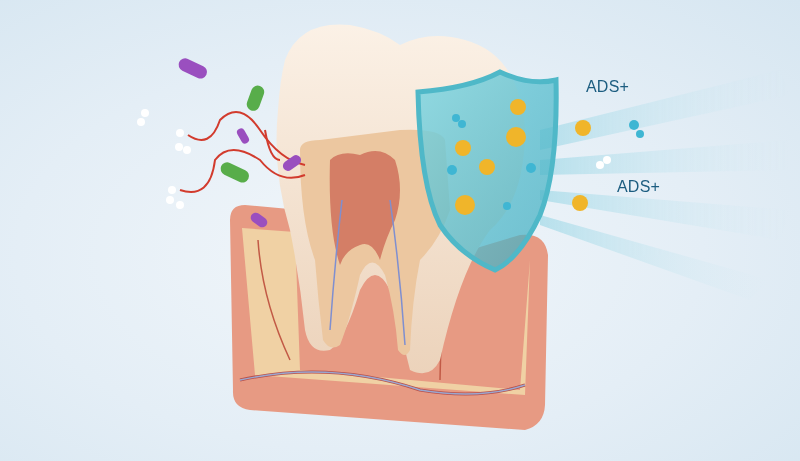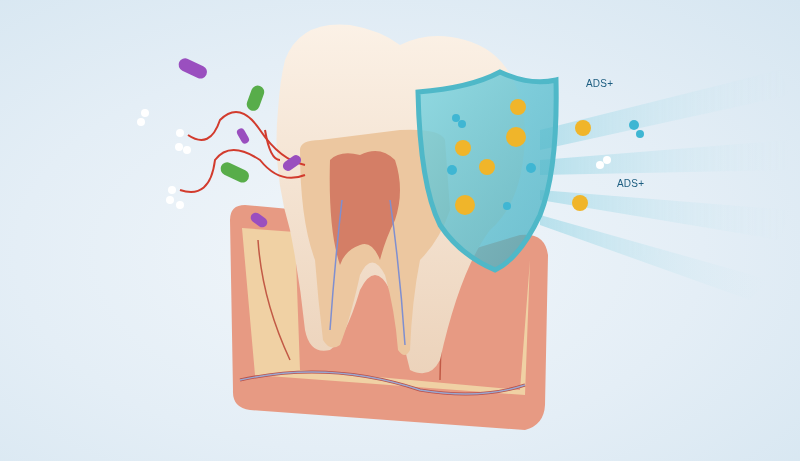--- a/index.html
+++ b/index.html
@@ -1,19 +1,19 @@
 <!DOCTYPE html>
 <html><head>
 <meta charset="utf-8">
 <style>
   html,body{margin:0;padding:0;}
   body{width:800px;height:461px;overflow:hidden;background:#e3eef6;font-family:"Liberation Sans",sans-serif;}
   .stage{position:relative;width:800px;height:461px;background:radial-gradient(ellipse at 45% 55%,#f1f6fa 0%,#e4eef6 55%,#d6e6f1 100%);}
   .stage svg{position:absolute;left:0;top:0;}
-  .label{position:absolute;color:#1c5d80;font-size:10px;font-weight:400;letter-spacing:0.2px;}
+  .label{position:absolute;color:#1c5d80;font-size:16px;font-weight:400;letter-spacing:0.2px;}
 </style>
 </head>
 <body>
 
 <div class="stage">
   <svg width="800" height="461" viewBox="0 0 800 461">
     <defs>
       <linearGradient id="enamelG" x1="0" y1="0" x2="0" y2="1">
         <stop offset="0" stop-color="#fbf1e6"></stop>
         <stop offset="1" stop-color="#ecd3bb"></stop>

